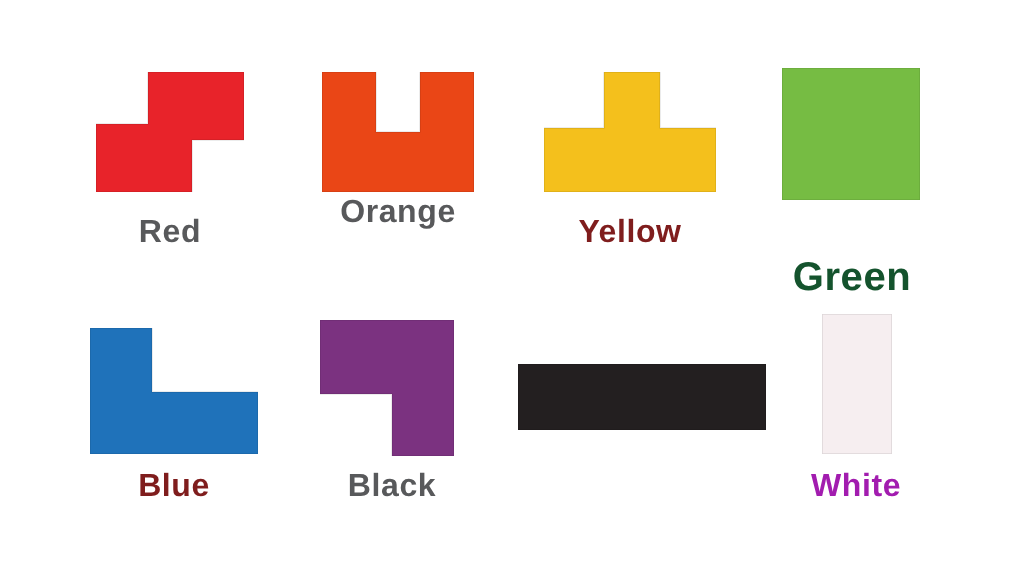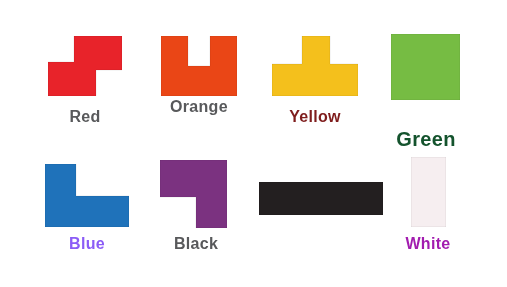--- a/index.html
+++ b/index.html
@@ -60,21 +60,21 @@
       <svg width="69" height="66" viewBox="0 0 69 66">
         <polygon points="0,0 69,0 69,66 0,66" fill="#76bc43" stroke="rgba(0,0,0,0.10)" stroke-width="0.8" stroke-linejoin="round"></polygon>
       </svg>
     </div>
     <div class="swatch-label" style="left: 385px; top: 108px; width: 82px; color: #14532d; font-size: 20px; margin-top: 20px;">Green</div>
     <div class="shape-box" style="left: 45px; top: 164px; width: 84px; height: 63px;">
       <svg width="84" height="63" viewBox="0 0 84 63">
         <polygon points="0,0 31,0 31,32 84,32 84,63 0,63" fill="#1f72ba" stroke="rgba(0,0,0,0.10)" stroke-width="0.8" stroke-linejoin="round"></polygon>
       </svg>
     </div>
-    <div class="swatch-label" style="left: 52px; top: 235px; width: 70px; color: #8b5cf6; font-size: 16px;">Blue</div>
+    <div class="swatch-label" style="left: 52px; top: 235px; width: 70px; color: #7f1d1d; font-size: 16px;">Blue</div>
     <div class="shape-box" style="left: 160px; top: 160px; width: 67px; height: 68px;">
       <svg width="67" height="68" viewBox="0 0 67 68">
         <polygon points="0,0 67,0 67,68 36,68 36,37 0,37" fill="#7b3280" stroke="rgba(0,0,0,0.10)" stroke-width="0.8" stroke-linejoin="round"></polygon>
       </svg>
     </div>
     <div class="swatch-label" style="left: 155px; top: 235px; width: 82px; color: rgb(88, 89, 91); font-size: 16px;">Black</div>
     <div class="shape-box" style="left: 259px; top: 182px; width: 124px; height: 33px;">
       <svg width="124" height="33" viewBox="0 0 124 33">
         <polygon points="0,0 124,0 124,33 0,33" fill="#231f20" stroke="rgba(0,0,0,0.10)" stroke-width="0.8" stroke-linejoin="round"></polygon>
       </svg>

